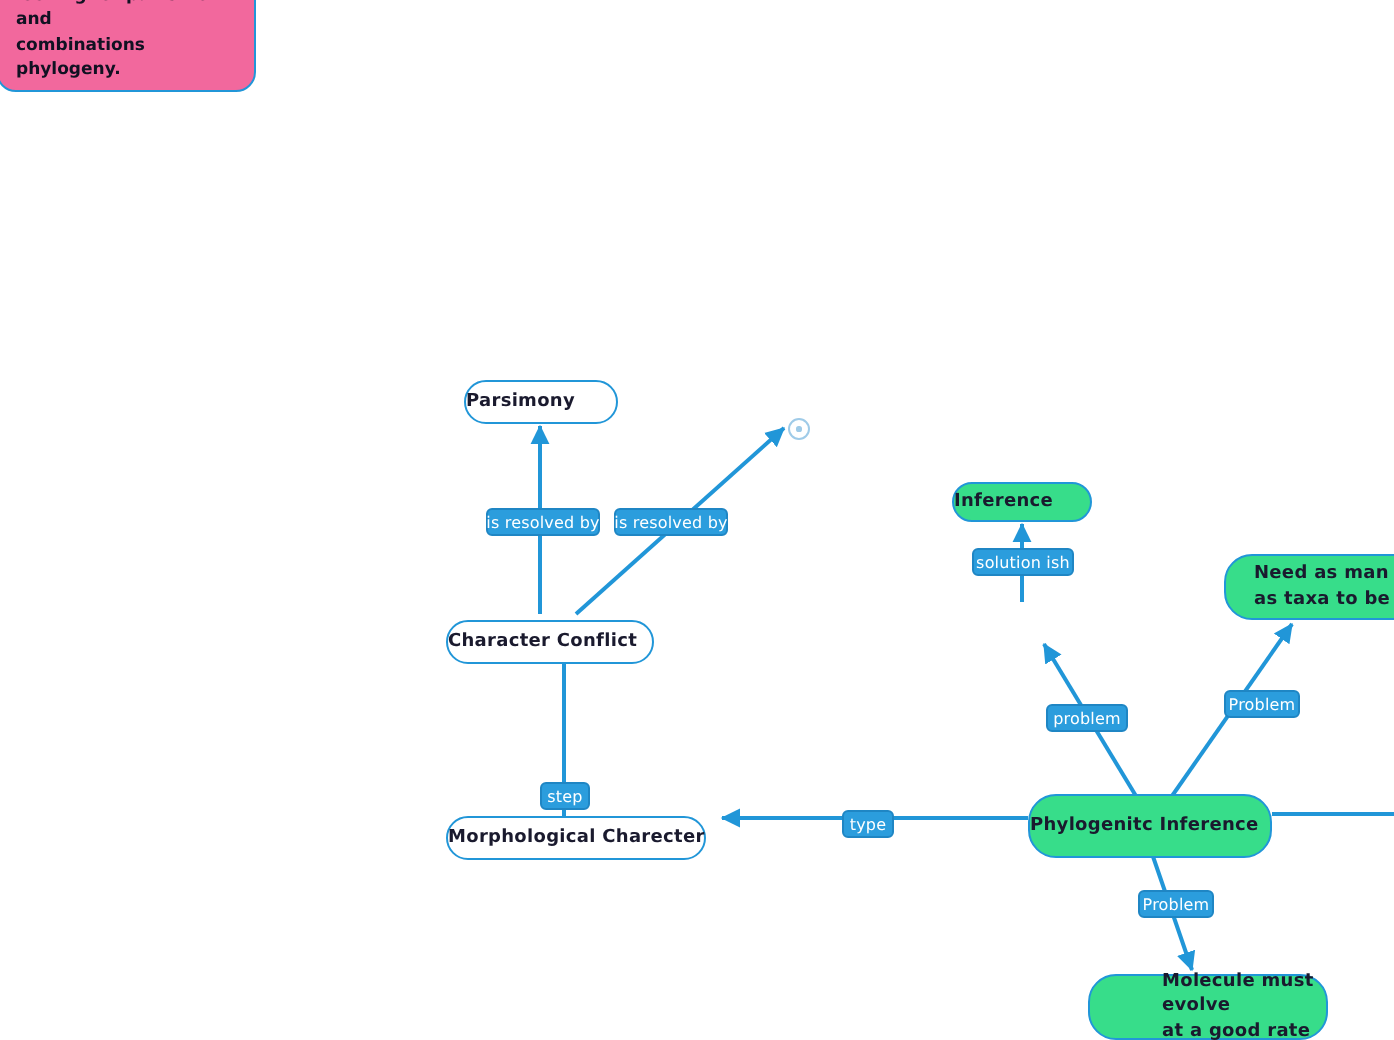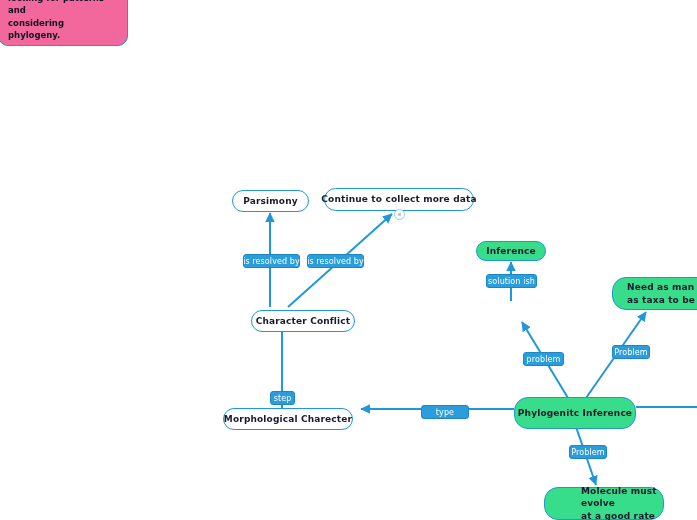--- a/index.html
+++ b/index.html
@@ -26,21 +26,21 @@
     height: 520px;
     pointer-events: none;
   }
   .node {
     position: absolute;
     box-sizing: border-box;
     border: 1.4px solid #2196d8;
     border-radius: 14px;
     display: flex;
     align-items: center;
-    justify-content: center;
+    justify-content: flex-start;
     font-weight: bold;
     font-size: 9px;
     color: #1a1a2e;
     letter-spacing: 0.15px;
     line-height: 1.35;
     white-space: nowrap;
     z-index: 3;
   }
   .node.white {
     background: #ffffff;
@@ -135,34 +135,31 @@
 
     <line x1="586" y1="398" x2="646" y2="312" stroke="#2196d8" stroke-width="2" marker-end="url(#arrow)"></line>
 
     <line x1="574" y1="421" x2="596" y2="485" stroke="#2196d8" stroke-width="2" marker-end="url(#arrow)"></line>
 
     <line x1="636" y1="407" x2="697" y2="407" stroke="#2196d8" stroke-width="2"></line>
   </svg>
 
   <div class="pinknote" style="left:-2px; top:-12px; width:130px;">
     <div>looking for patterns and</div>
-    <div>considering phylogeny.</div>
+    <div>combinations phylogeny.</div>
   </div>
 
   <div class="node white" style="left:232px; top:190px; width:77px; height:22px;">
     <span>Parsimony</span>
   </div>
 
-  <div class="node white" style="left:324px; top:188px; width:150px; height:23px;">
-    <span>Continue to collect more data</span>
-  </div>
 
   <div class="anchor-dot" style="left:394px; top:209px;"></div>
 
-  <div class="node white" style="left:223px; top:310px; width:104px; height:22px;margin-left:28px;">
+  <div class="node white" style="left:223px; top:310px; width:104px; height:22px;">
     <span>Character Conflict</span>
   </div>
 
   <div class="node white" style="left:223px; top:408px; width:130px; height:22px;">
     <span>Morphological Charecter</span>
   </div>
 
   <div class="node green" style="left:476px; top:241px; width:70px; height:20px;">
     <span>Inference</span>
   </div>
@@ -191,21 +188,21 @@
   </div>
 
   <div class="label" style="left:307px; top:254px; width:57px; height:14px;">
     <span>is resolved by</span>
   </div>
 
   <div class="label" style="left:270px; top:364px; width:25px; height:14px;margin-top:27px;">
     <span>step</span>
   </div>
 
-  <div class="label" style="left:421px; top:405px; width:48px; height:14px;">
+  <div class="label" style="left:421px; top:405px; width:26px; height:14px;">
     <span>type</span>
   </div>
 
   <div class="label" style="left:486px; top:274px; width:51px; height:14px;">
     <span>solution ish</span>
   </div>
 
   <div class="label" style="left:523px; top:352px; width:41px; height:14px;">
     <span>problem</span>
   </div>

